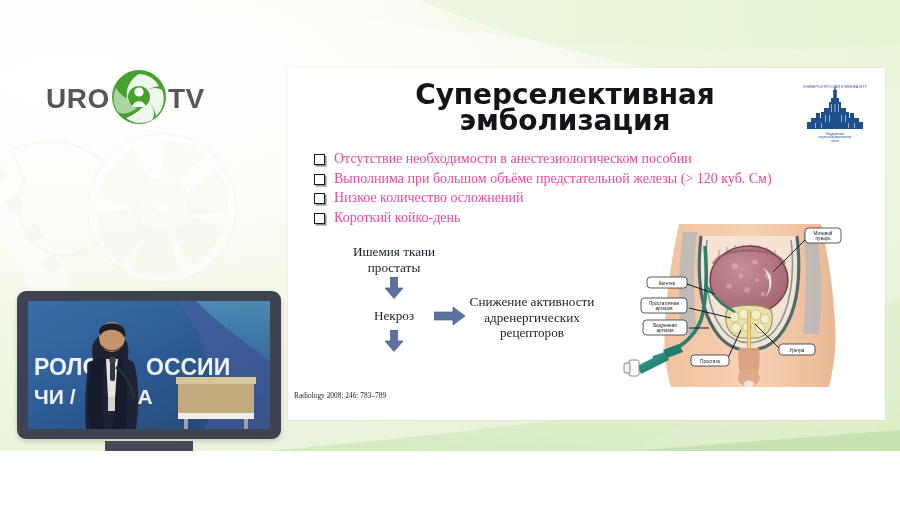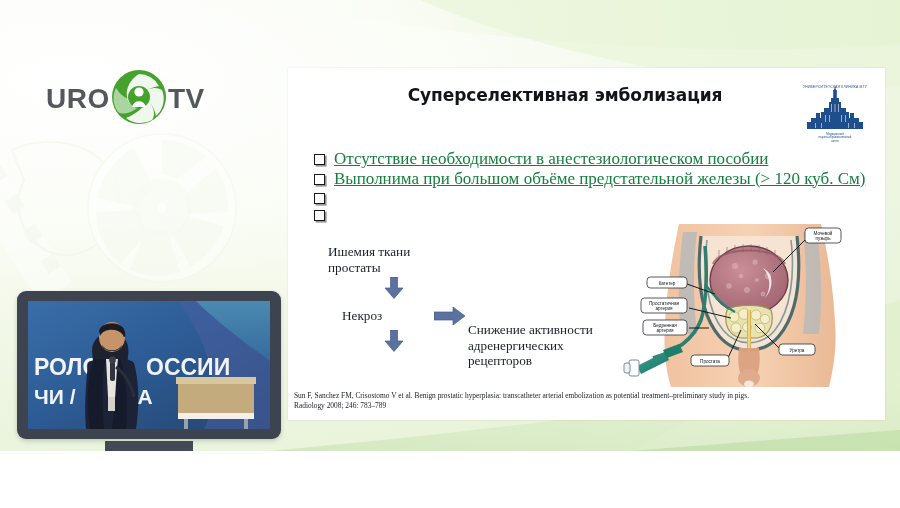--- a/index.html
+++ b/index.html
@@ -51,21 +51,21 @@
     position:absolute;left:288px;top:68px;width:597px;height:352px;
     background:#ffffff;
     box-shadow:0 0 2px rgba(0,0,0,.10);
   }
 
   .slide-title{
     position:absolute;left:42px;top:14px;width:470px;
     text-align:center;
     font-family:"DejaVu Sans","Liberation Sans",sans-serif;
     font-weight:700;
-    font-size:17px;line-height:26px;
+    font-size:28px;line-height:26px;
     color:#111418;
     letter-spacing:-.1px;
   }
   .slide-title .t2{display:block;}
 
   .msu-logo{position:absolute;left:511px;top:12px;width:72px;height:62px;}
   .msu-logo svg{display:block;}
 
   
   .bullets{position:absolute;left:26px;top:83px;width:545px;}
@@ -73,34 +73,34 @@
     display:flex;align-items:flex-start;gap:9px;
     margin-bottom:3px;
   }
   .blt-box{
     flex:0 0 auto;margin-top:3px;
     width:9px;height:9px;border:1.4px solid #1b1b1b;background:#fff;
     box-shadow:1.6px 1.6px 0 0 rgba(60,60,60,.55);
   }
   .blt-txt{
     font-family:"Liberation Serif","DejaVu Serif",serif;
-    font-size:17px;line-height:16.5px;color:#15803d;white-space:nowrap;text-decoration:underline;
+    font-size:14px;line-height:16.5px;color:#ec4899;white-space:nowrap;
   }
 
   
   .flow{position:absolute;left:28px;top:176px;width:310px;height:150px;}
   .flow-lbl{
-    position:absolute;
+    position:absolute;text-align:center;
     font-family:"Liberation Serif","DejaVu Serif",serif;
     font-size:13.2px;line-height:15.5px;color:#18202b;
   }
   .fl-ishemia{left:12px;top:0px;width:132px;}
   .fl-nekroz{left:26px;top:64px;width:104px;}
   .fl-umensh{left:8px;top:114px;width:140px;}
-  .fl-snizh{left:152px;top:50px;width:152px;margin-top:28px;}
+  .fl-snizh{left:140px;top:50px;width:152px;}
   .arrow-dn{position:absolute;width:20px;height:22px;}
   .arrow-dn.a1{left:68px;top:33px;}
   .arrow-dn.a2{left:68px;top:86px;}
   .arrow-rt{position:absolute;left:118px;top:62px;width:32px;height:20px;}
   .arrow-dn svg,.arrow-rt svg{display:block;}
 
   
   .anat{position:absolute;left:335px;top:156px;width:248px;height:163px;}
   .anat svg{display:block;}
 
@@ -286,23 +286,25 @@
       <div class="blt">
         <span class="blt-box"></span>
         <span class="blt-txt">Отсутствие необходимости в анестезиологическом пособии</span>
       </div>
       <div class="blt">
         <span class="blt-box"></span>
         <span class="blt-txt">Выполнима при большом объёме предстательной железы (&gt; 120 куб. См)</span>
       </div>
       <div class="blt">
         <span class="blt-box"></span>
+        <span class="blt-txt">Низкое количество осложнений</span>
       </div>
       <div class="blt">
         <span class="blt-box"></span>
+        <span class="blt-txt">Короткий койко-день</span>
       </div>
     </div>
 
     <div class="flow">
       <div class="flow-lbl fl-ishemia">
         <span>Ишемия ткани</span><br>
         <span>простаты</span>
       </div>
 
       <div class="arrow-dn a1">
@@ -447,18 +449,17 @@
           </g>
           <g>
             <rect x="68" y="131" width="38" height="11" rx="3.5" fill="#ffffff" stroke="#2c2f33" stroke-width=".8"></rect>
             <text x="87" y="138.5" text-anchor="middle">Простата</text>
           </g>
         </g>
       </svg>
     </div>
 
     <div class="cite">
-      <span>Sun F, Sanchez FM, Crisostomo V et al. Benign prostatic hyperplasia: transcatheter arterial embolization as potential treatment–preliminary study in pigs.</span>
       <span class="l2">Radiology 2008; 246: 783–789</span>
     </div>
 
   </div>
 </div>
 
 </body></html>

